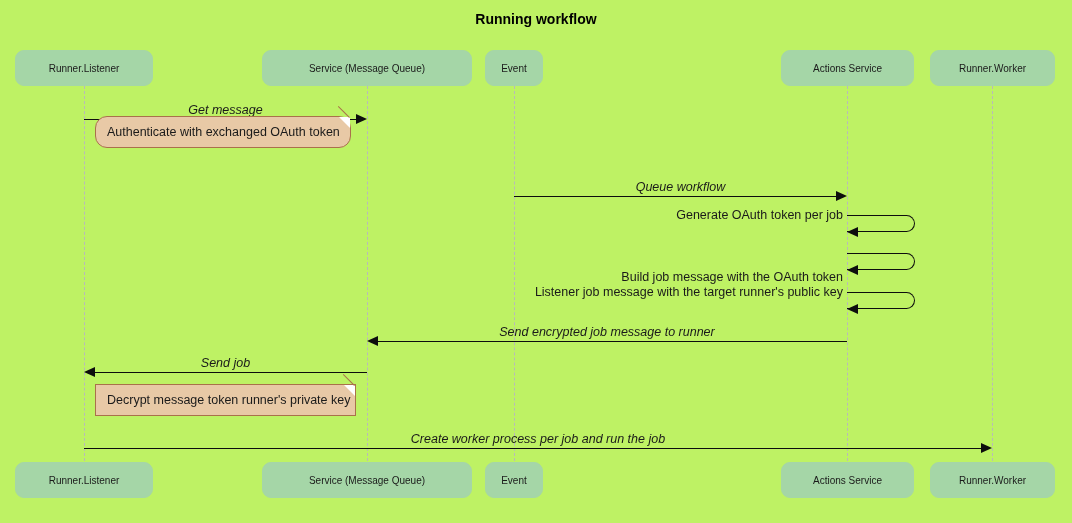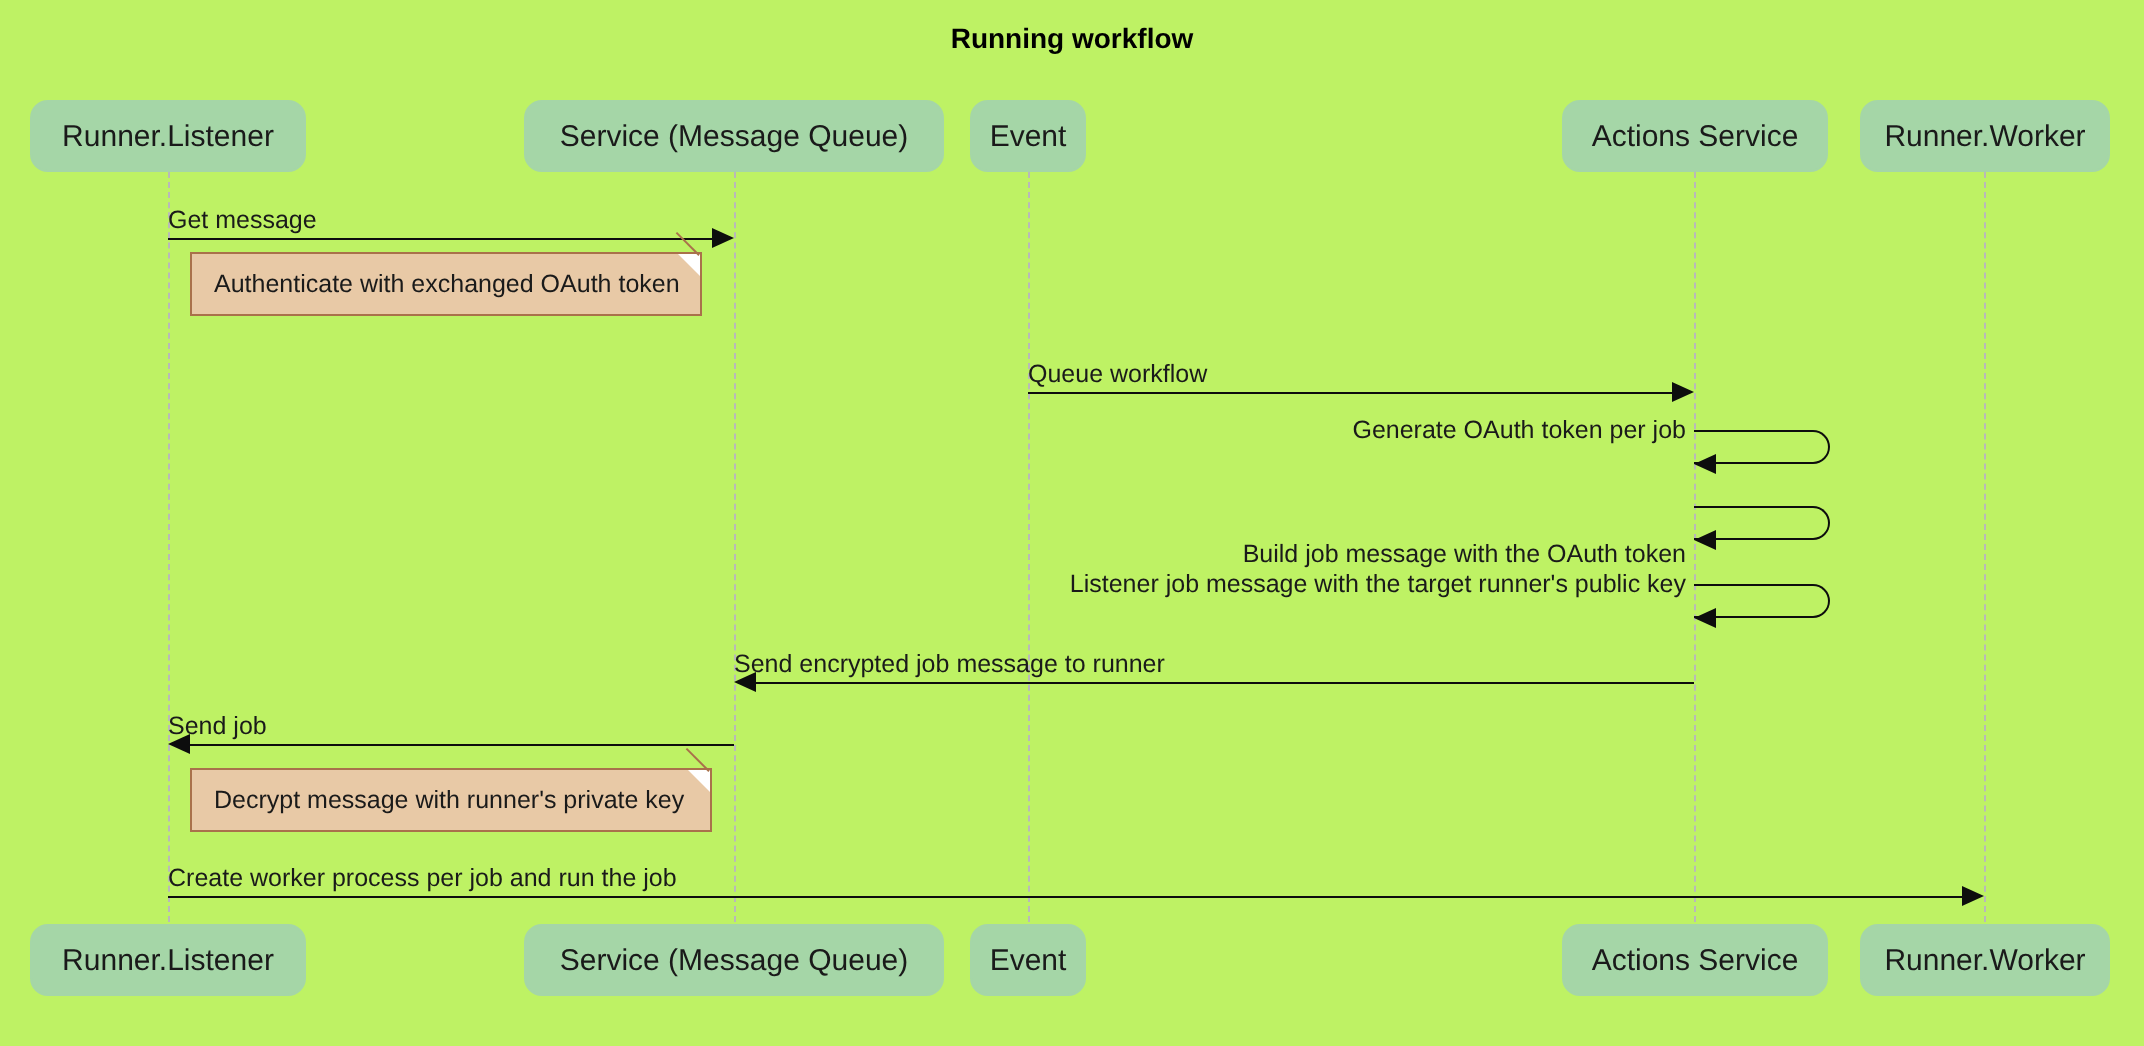--- a/index.html
+++ b/index.html
@@ -31,21 +31,21 @@
   }
   .actor-box {
     position: absolute;
     box-sizing: border-box;
     background: #a5d6a7;
     border: 1px solid #a5d6a7;
     border-radius: 9px;
     display: flex;
     align-items: center;
     justify-content: center;
-    font-size: 15px;
+    font-size: 10px;
     color: #1a1a1a;
     height: 36px;
     white-space: nowrap;
   }
   .lifeline {
     position: absolute;
     width: 0;
     border-left: 1px dashed #b9b9b9;
   }
   .msg-line {
@@ -68,21 +68,22 @@
     border-bottom: 5.5px solid transparent;
     border-right: 11px solid #0d0d0d;
   }
   .msg-label {
     position: absolute;
     font-size: 12.5px;
     color: #1a1a1a;
     white-space: nowrap;
   }
   .msg-label.center {
-    text-align: left;
+    text-align: center;
+    font-style: italic;
   }
   .msg-label.right {
     text-align: right;
   }
   .self-loop {
     position: absolute;
     box-sizing: border-box;
     border-top: 1.6px solid #0d0d0d;
     border-right: 1.6px solid #0d0d0d;
     border-bottom: 1.6px solid #0d0d0d;
@@ -165,21 +166,21 @@
     <span>Actions Service</span>
   </div>
   <div class="actor-box" style="left:930px; top:462px; width:125px;">
     <span>Runner.Worker</span>
   </div>
 
   <div class="msg-label center" style="left:84px; top:103px; width:283px;">Get message</div>
   <div class="msg-line" style="left:84px; top:119px; width:272px;"></div>
   <div class="arrowhead right" style="left:356px; top:113.5px;"></div>
 
-  <div class="note" style="left:95px; top:126px; width:256px;">
+  <div class="note" style="left:95px; top:116px; width:256px;border-radius:12px;">
     <span>Authenticate with exchanged OAuth token</span>
     <span class="note-fold"></span>
     <span class="note-fold-edge"></span>
   </div>
 
   <div class="msg-label center" style="left:514px; top:180px; width:333px;">Queue workflow</div>
   <div class="msg-line" style="left:514px; top:196px; width:322px;"></div>
   <div class="arrowhead right" style="left:836px; top:190.5px;"></div>
 
   <div class="msg-label right" style="left:447px; top:208px; width:396px;">Generate OAuth token per job</div>
@@ -196,21 +197,21 @@
 
   <div class="msg-label center" style="left:367px; top:325px; width:480px;">Send encrypted job message to runner</div>
   <div class="msg-line" style="left:378px; top:341px; width:469px;"></div>
   <div class="arrowhead left" style="left:367px; top:335.5px;"></div>
 
   <div class="msg-label center" style="left:84px; top:356px; width:283px;">Send job</div>
   <div class="msg-line" style="left:95px; top:372px; width:272px;"></div>
   <div class="arrowhead left" style="left:84px; top:366.5px;"></div>
 
   <div class="note" style="left:95px; top:384px; width:261px;">
-    <span>Decrypt message with runner's private key</span>
+    <span>Decrypt message token runner's private key</span>
     <span class="note-fold"></span>
     <span class="note-fold-edge"></span>
   </div>
 
   <div class="msg-label center" style="left:84px; top:432px; width:908px;">Create worker process per job and run the job</div>
   <div class="msg-line" style="left:84px; top:448px; width:897px;"></div>
   <div class="arrowhead right" style="left:981px; top:442.5px;"></div>
 
 </div>
 

